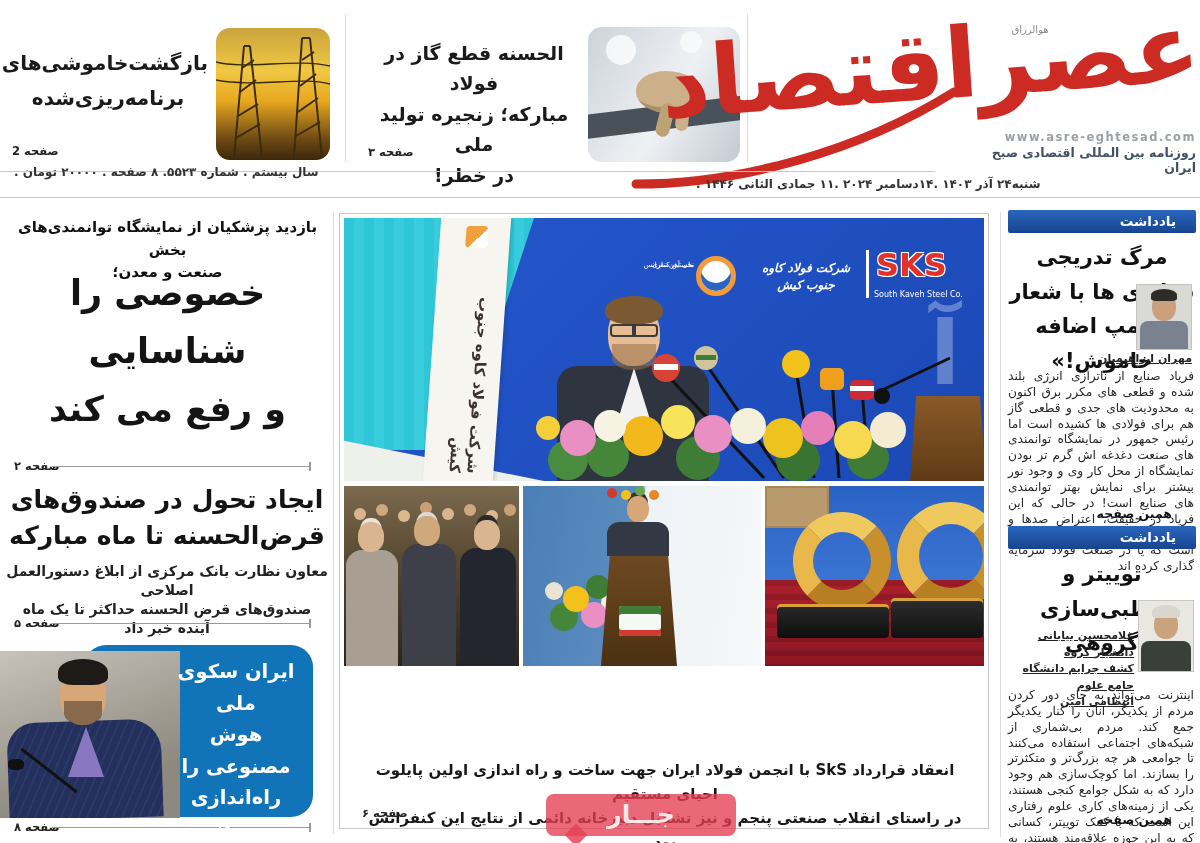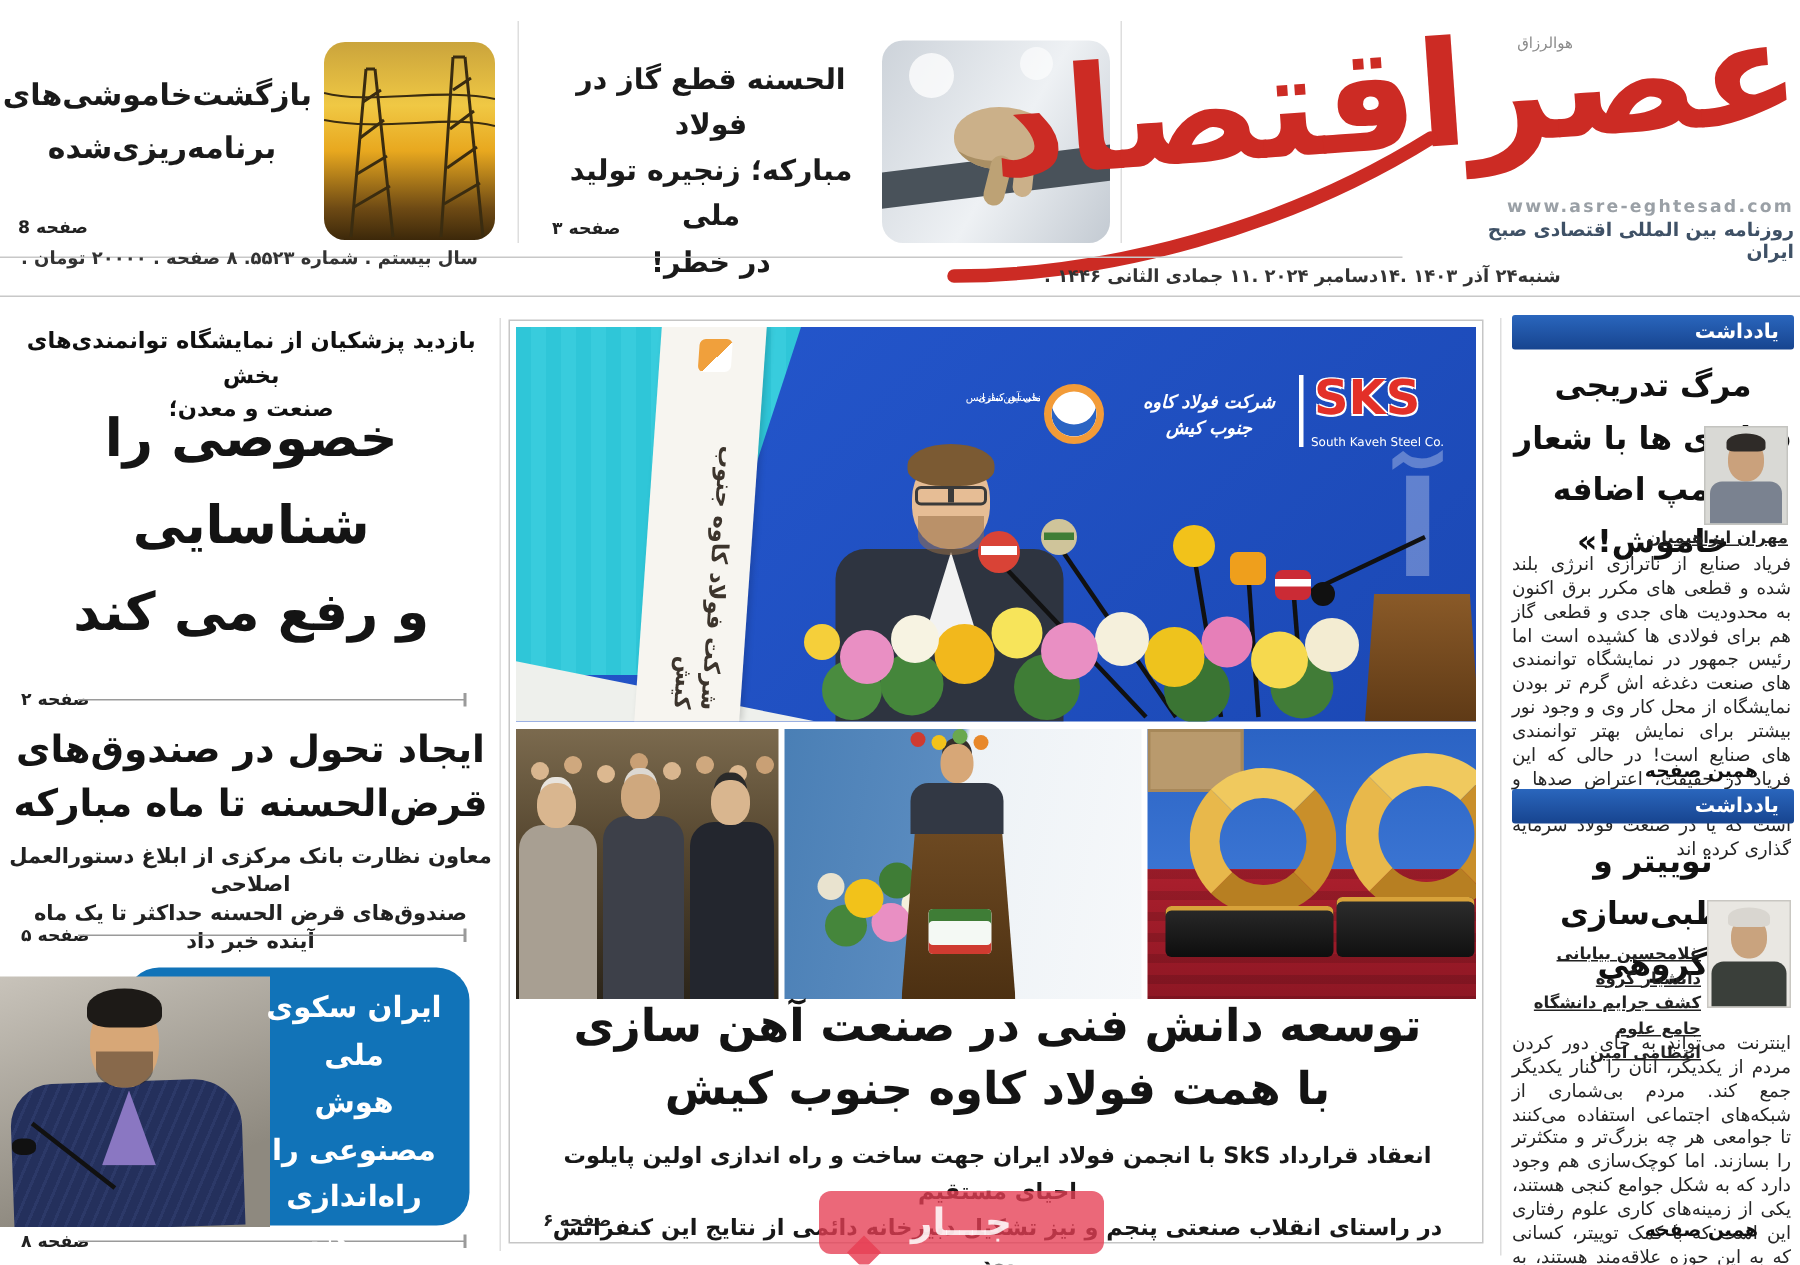--- a/index.html
+++ b/index.html
@@ -9,21 +9,21 @@
   .ctr{text-align:center;}
   .bold{font-weight:bold;}
   .pagelab{position:absolute;font-size:11.5px;font-weight:bold;color:#222;}
   .rline{position:absolute;height:1px;background:#9a9a9a;}
   .rtick{position:absolute;width:2px;height:9px;background:#9a9a9a;}
   .vdiv{position:absolute;width:1px;background:#dedede;}
   .ph{position:absolute;overflow:hidden;}
   .ph *{position:absolute;}
   .bar{position:absolute;width:188px;height:23px;line-height:23px;
        background:linear-gradient(180deg,#2a66bd,#17448f);color:#fff;
-       font-size:13.5px;font-weight:bold;padding-right:10px;box-sizing:border-box;
+       font-size:13.5px;font-weight:bold;padding-right:20px;box-sizing:border-box;
        border-radius:2px;}
   .note-title{position:absolute;width:192px;text-align:center;font-size:21px;
        font-weight:bold;line-height:1.65;color:#111;}
   .note-body{position:absolute;width:186px;font-size:12.2px;line-height:1.3;
        text-align:justify;color:#262626;}
   .note-more{position:absolute;width:160px;text-align:right;font-size:12.5px;font-weight:bold;color:#111;}
   .author{font-size:11px;font-weight:bold;color:#222;text-decoration:underline;line-height:1.5;}
   .flowers{border-radius:50%;}
 </style>
 </head>
@@ -42,21 +42,21 @@
     <svg width="114" height="132" viewBox="0 0 114 132" style="left:0;top:0;">
       <g stroke="#3a2c10" stroke-width="2" fill="none">
         <path d="M18 130 L28 18 M46 130 L34 18 M28 18 L34 18"></path>
         <path d="M20 110 L44 96 M22 88 L42 76 M24 64 L40 52 M26 40 L38 32"></path>
         <path d="M78 130 L86 10 M106 130 L94 10 M86 10 L94 10"></path>
         <path d="M80 108 L104 94 M82 84 L102 70 M84 58 L100 46 M86 32 L98 24"></path>
         <path d="M0 34 C30 42 80 30 114 38 M0 52 C40 60 84 48 114 56" stroke-width="1.4"></path>
       </g>
     </svg>
   </div>
-  <div class="pagelab" style="left:12px;top:118px;">صفحه 8</div>
+  <div class="pagelab" style="left:12px;top:118px;">صفحه 2</div>
 </div>
 
 <div class="abs" style="left:350px;top:26px;width:395px;height:140px;">
   <div class="abs ctr bold" style="left:10px;top:12px;width:228px;font-size:19px;line-height:1.6;">
     <div>الحسنه قطع گاز در فولاد</div>
     <div>مبارکه؛ زنجیره تولید ملی</div>
     <div>در خطر!</div>
   </div>
   <div class="ph" style="left:238px;top:1px;width:152px;height:135px;border-radius:14px;
               background:linear-gradient(120deg,#cdd3da 0%,#eef1f4 55%,#c3cad2 100%);">
@@ -206,24 +206,20 @@
 <div class="ph" style="left:765px;top:486px;width:219px;height:180px;background:linear-gradient(#2b63c4 0%,#3a74d2 52%,#ab1f2d 52%,#8e1724 100%);">
   <div style="left:0;top:0;width:64px;height:42px;background:#c9a063;box-shadow:inset 0 0 0 2px #b58c4e;opacity:.9;"></div>
   <div style="left:0;top:94px;width:219px;height:86px;background:repeating-linear-gradient(180deg,rgba(0,0,0,.12) 0 6px,transparent 6px 14px);"></div>
   <div style="left:28px;top:26px;width:58px;height:58px;border-radius:50%;border:20px solid;border-color:#f0c95e #c98f2a #b77f22 #e8b84b;box-sizing:content-box;"></div>
   <div style="left:12px;top:118px;width:112px;height:34px;background:linear-gradient(#2a2a2a,#0e0e0e);border-radius:4px;box-shadow:inset 0 3px 0 #d8a23a;"></div>
   <div style="left:132px;top:16px;width:64px;height:64px;border-radius:50%;border:22px solid;border-color:#f0c95e #c98f2a #b77f22 #e8b84b;box-sizing:content-box;"></div>
   <div style="left:126px;top:112px;width:92px;height:40px;background:linear-gradient(#2e2e2e,#101010);border-radius:4px;box-shadow:inset 0 3px 0 #d8a23a;"></div>
 </div>
 
 <div class="abs" style="left:345px;top:664px;width:640px;height:160px;">
-  <div class="abs ctr bold" style="left:0;top:0;width:640px;font-size:30px;line-height:1.4;color:#141414;">
-    <div>توسعه دانش فنی در صنعت آهن سازی</div>
-    <div>با همت فولاد کاوه جنوب کیش</div>
-  </div>
   <div class="abs ctr bold" style="left:10px;top:94px;width:620px;font-size:15px;line-height:1.6;color:#181818;">
     <div>انعقاد قرارداد SkS با انجمن فولاد ایران جهت ساخت و راه اندازی اولین پایلوت احیای مستقیم</div>
     <div>در راستای انقلاب صنعتی پنجم و نیز تشکیل دبیرخانه دائمی از نتایج این کنفرانس بود</div>
   </div>
 </div>
 <div class="pagelab" style="left:362px;top:806px;">صفحه ۶</div>
 
 <div class="abs ctr" style="left:546px;top:794px;width:190px;height:42px;background:rgba(230,62,83,.78);border-radius:8px;z-index:5;">
   <span style="font-size:25px;font-weight:bold;color:rgba(255,255,255,.85);letter-spacing:3px;line-height:42px;">جـــار</span>
   <span style="position:absolute;left:22px;bottom:-7px;width:16px;height:16px;background:rgba(230,62,83,.82);transform:rotate(45deg);"></span>

